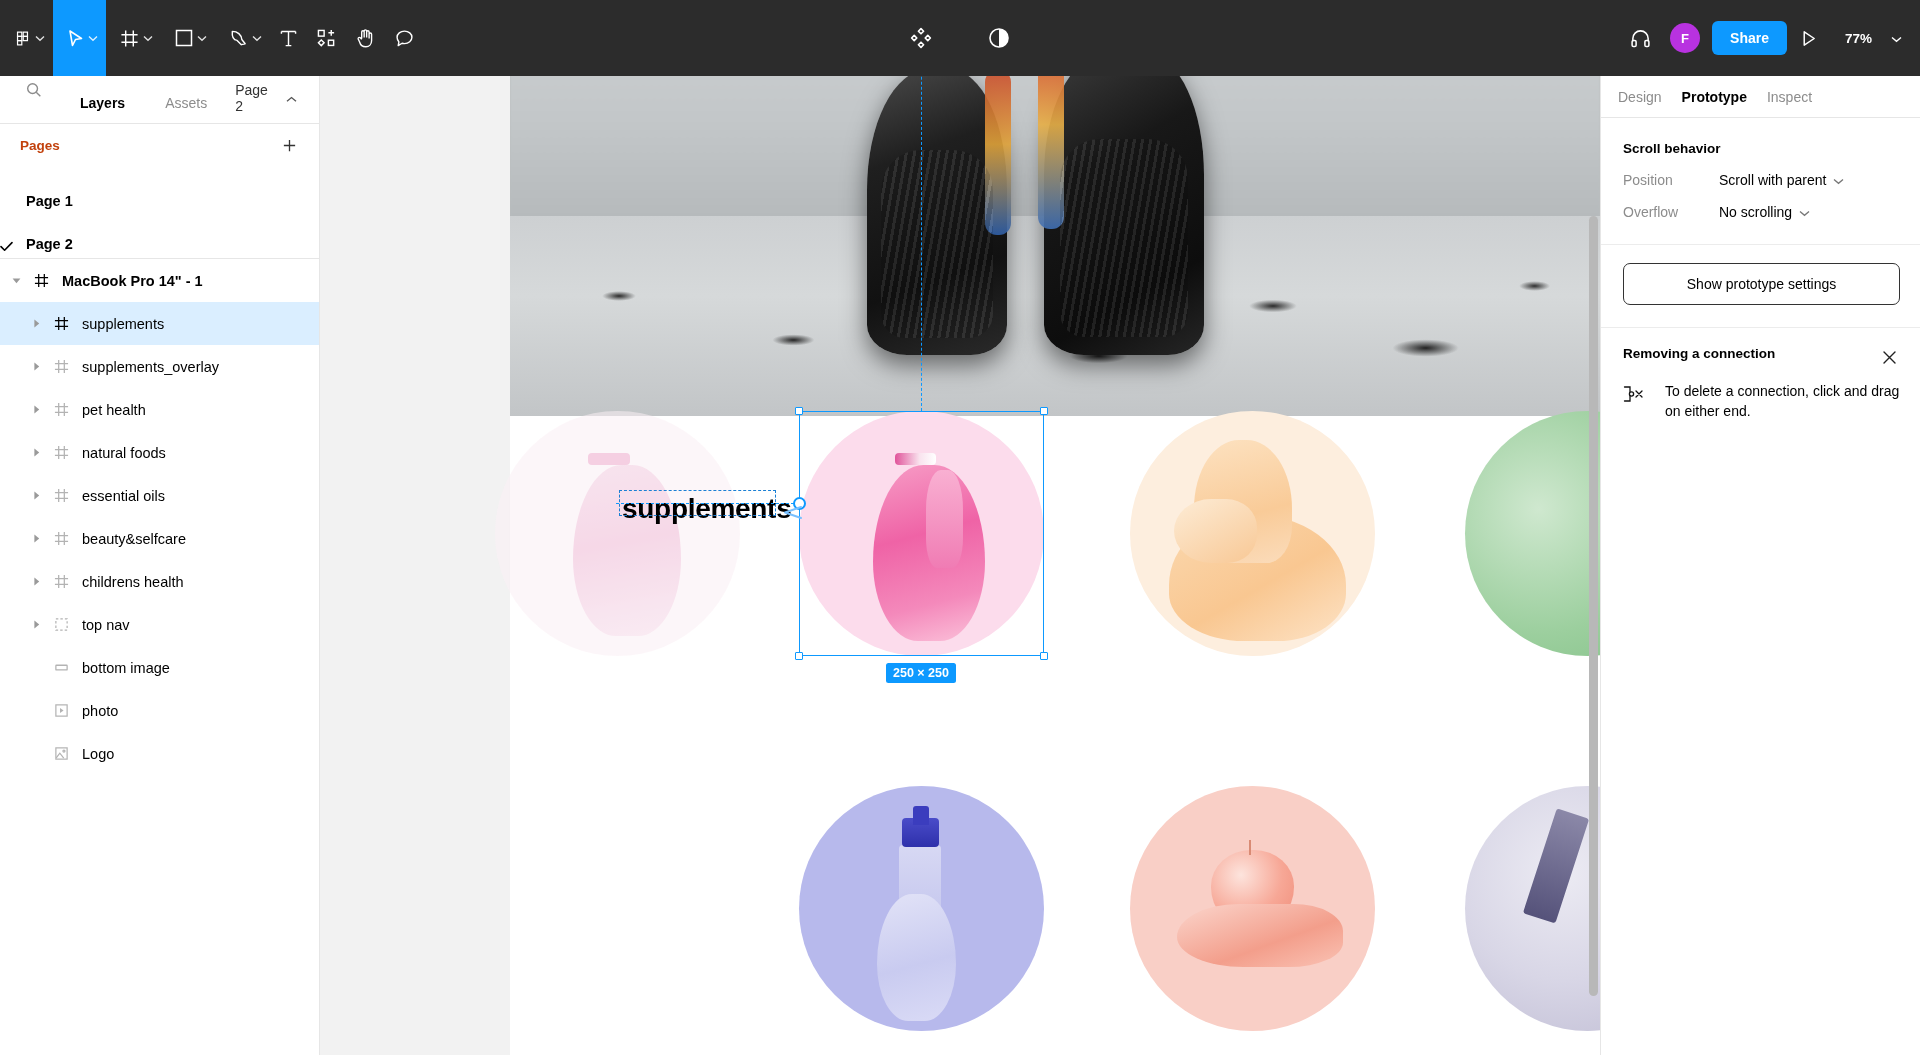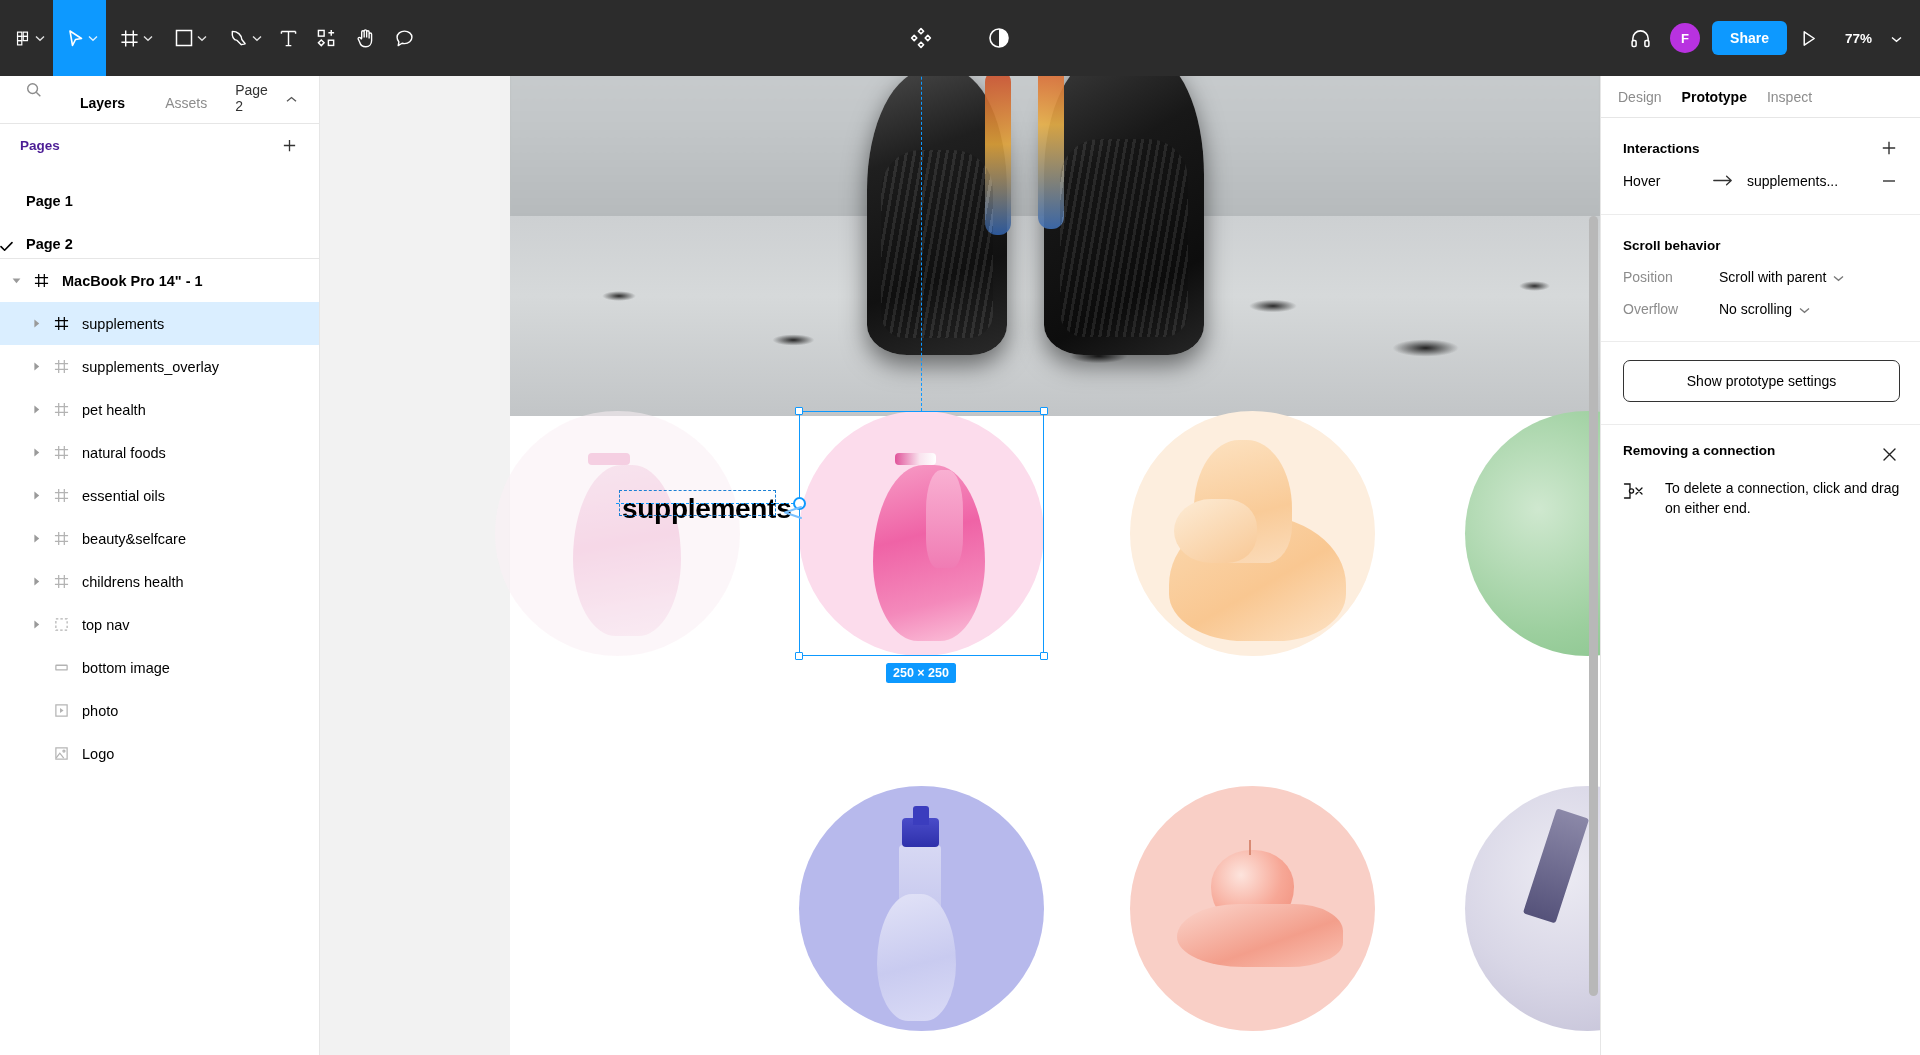--- a/index.html
+++ b/index.html
@@ -83,21 +83,21 @@
   }
   .lp-tab.active { color: #000; font-weight: 700; }
   .page-select {
     margin-left: auto; display: flex; align-items: center; gap: 7px;
     font-size: 14px; color: #333; cursor: pointer; padding-right: 10px;
   }
   .lp-section-hdr {
     display: flex; align-items: center;
     height: 42px; padding: 0 18px 0 20px;
   }
-  .lp-section-hdr .title { font-size: 13.5px; font-weight: 700; color: #4c1d95; }
+  .lp-section-hdr .title { font-size: 13.5px; font-weight: 700; color: #c2410c; }
   .plus-btn {
     margin-left: auto; cursor: pointer;
     display:flex; align-items:center; justify-content:center;
     width: 24px; height: 24px;
   }
   .page-row {
     display: flex; align-items: flex-end;
     height: 43px; cursor: pointer; font-size: 14.5px; font-weight: bold;
   }
   .page-row .check { width: 26px; display:flex; align-items:center; color:#000; }
@@ -757,44 +757,20 @@
   </div>
 
   <div class="right-panel">
 
     <div class="rp-tabs">
       <span class="rp-tab">Design</span>
       <span class="rp-tab active">Prototype</span>
       <span class="rp-tab">Inspect</span>
     </div>
 
-    <div class="rp-section">
-      <div class="rp-row">
-        <span class="rp-title">Interactions</span>
-        <span class="icon-btn">
-          <svg width="16" height="16" viewBox="0 0 16 16" fill="none" stroke="#333" stroke-width="1.4">
-              <path d="M8 1.8 V14.2 M1.8 8 H14.2"></path>
-            </svg>
-        </span>
-      </div>
-      <div class="interaction-row">
-        <span class="trig">Hover</span>
-        <span>
-          <svg width="20" height="11" viewBox="0 0 20 11" fill="none" stroke="#333" stroke-width="1.35" stroke-linejoin="round" stroke-linecap="round">
-            <path d="M0.8 5.5 H18 M13.6 1.3 L18.2 5.5 L13.6 9.7"></path>
-          </svg>
-        </span>
-        <span class="dest">supplements...</span>
-        <span class="icon-btn">
-          <svg width="16" height="16" viewBox="0 0 16 16" fill="none" stroke="#333" stroke-width="1.4">
-              <path d="M2 8 H14"></path>
-            </svg>
-        </span>
-      </div>
-    </div>
 
     <div class="rp-section">
       <div class="rp-row">
         <span class="rp-title">Scroll behavior</span>
       </div>
       <div class="rp-row">
         <span class="rp-label">Position</span>
         <span class="rp-value">
           <span>Scroll with parent</span>
           <span>

